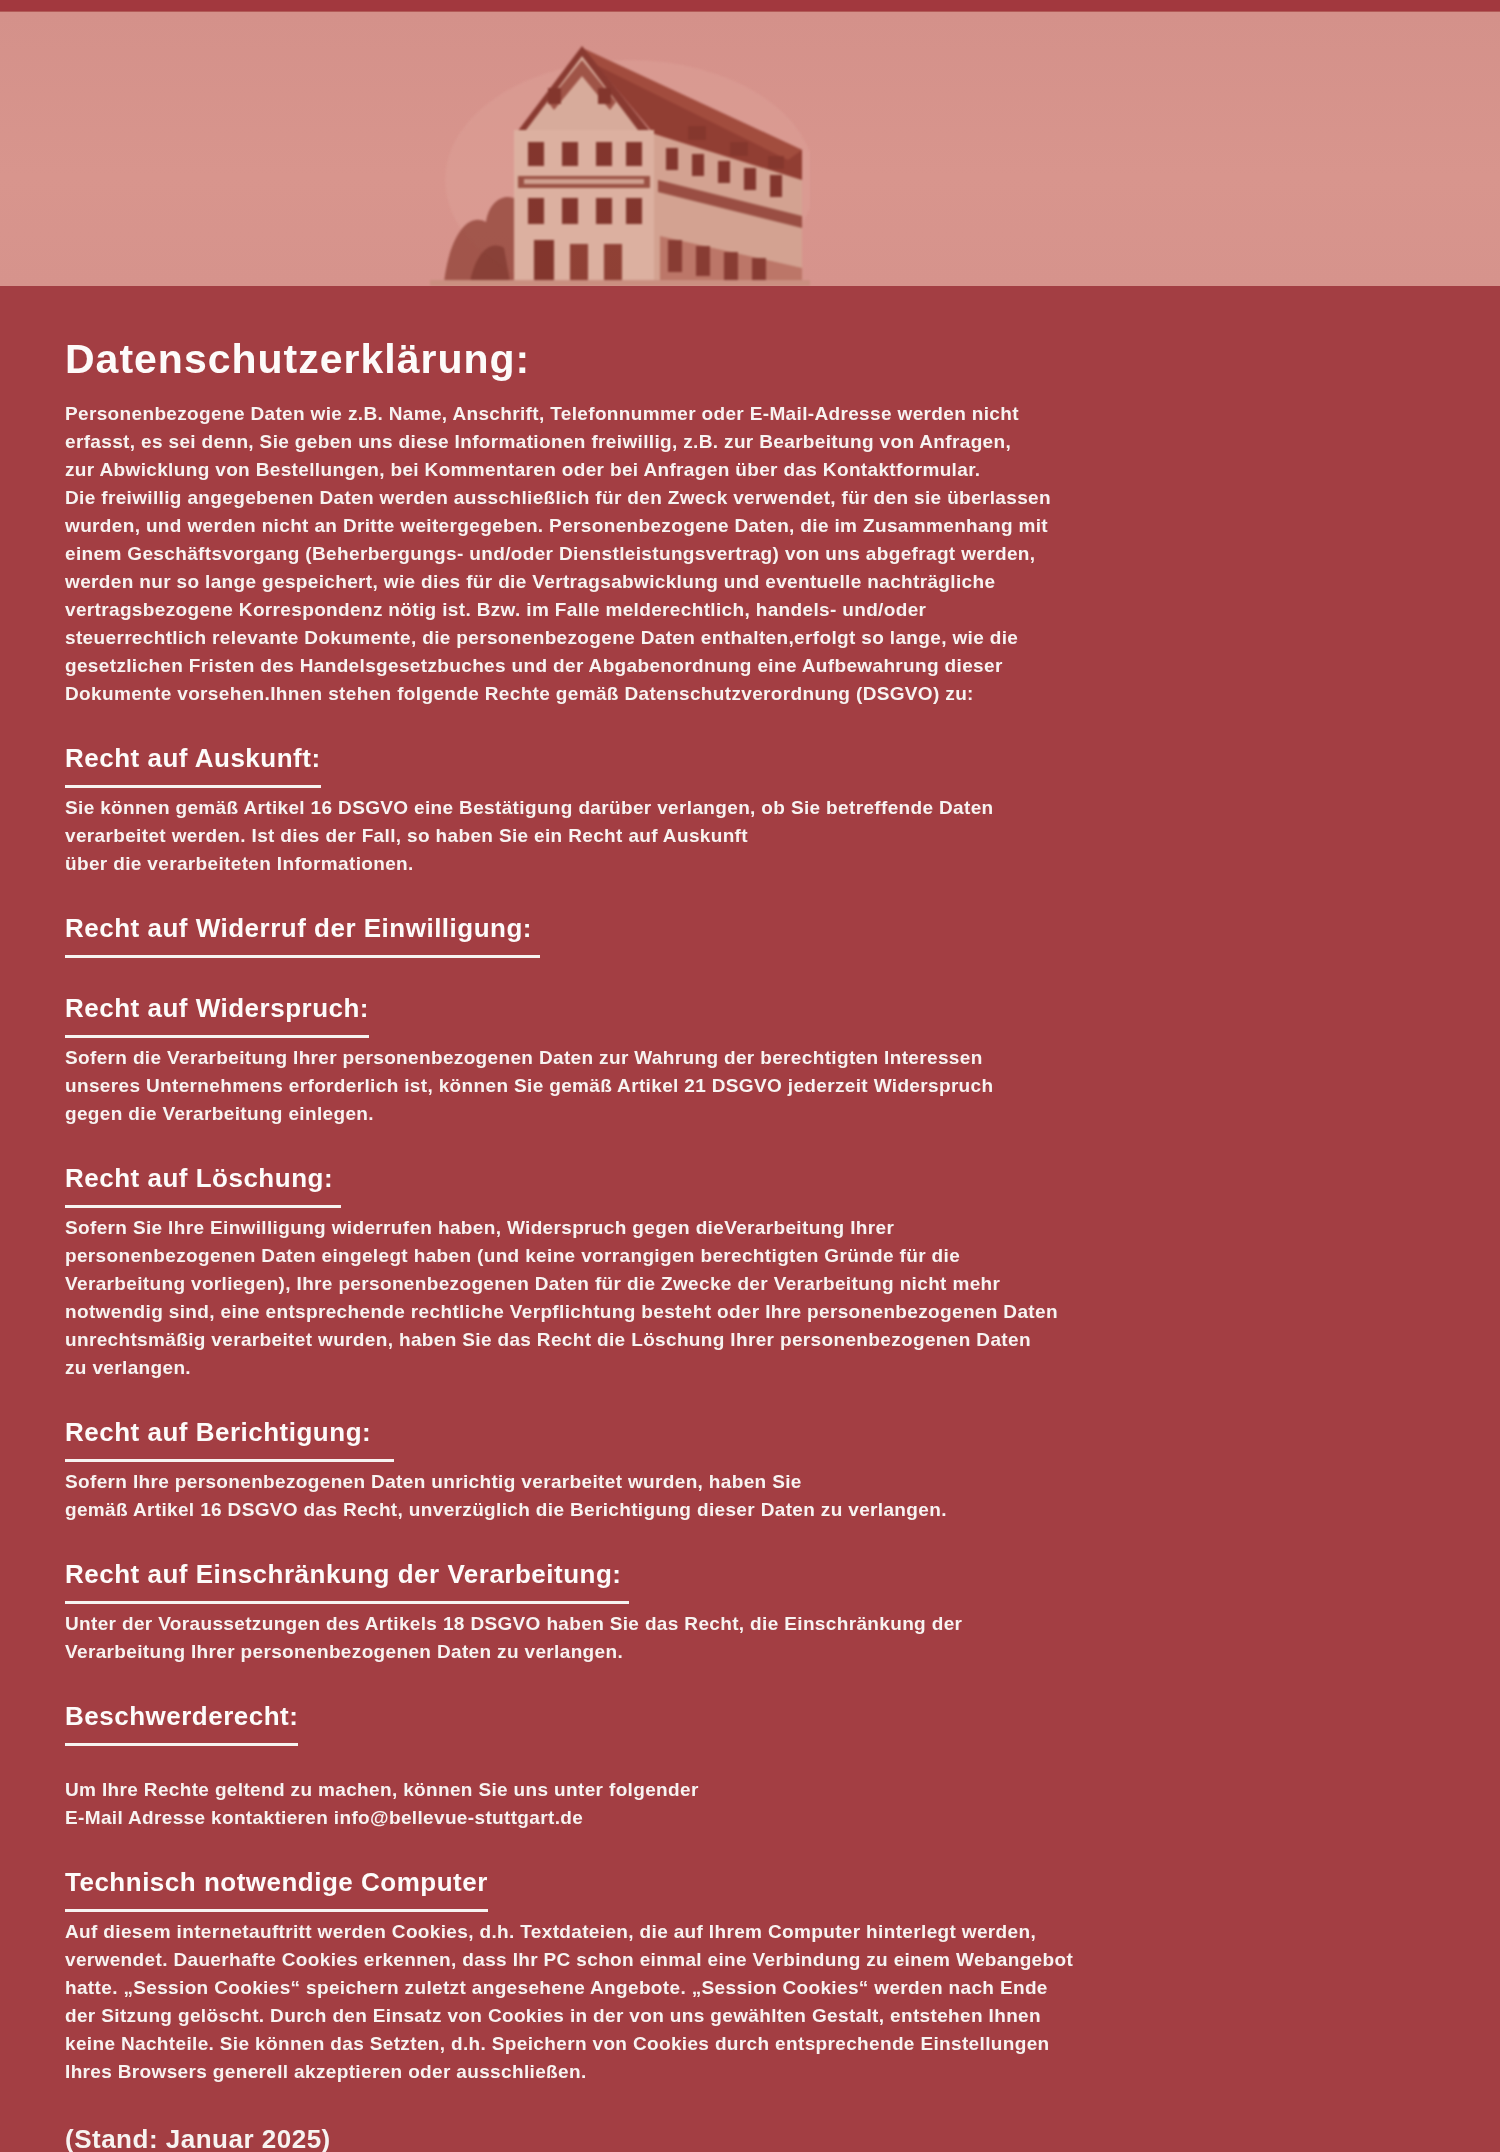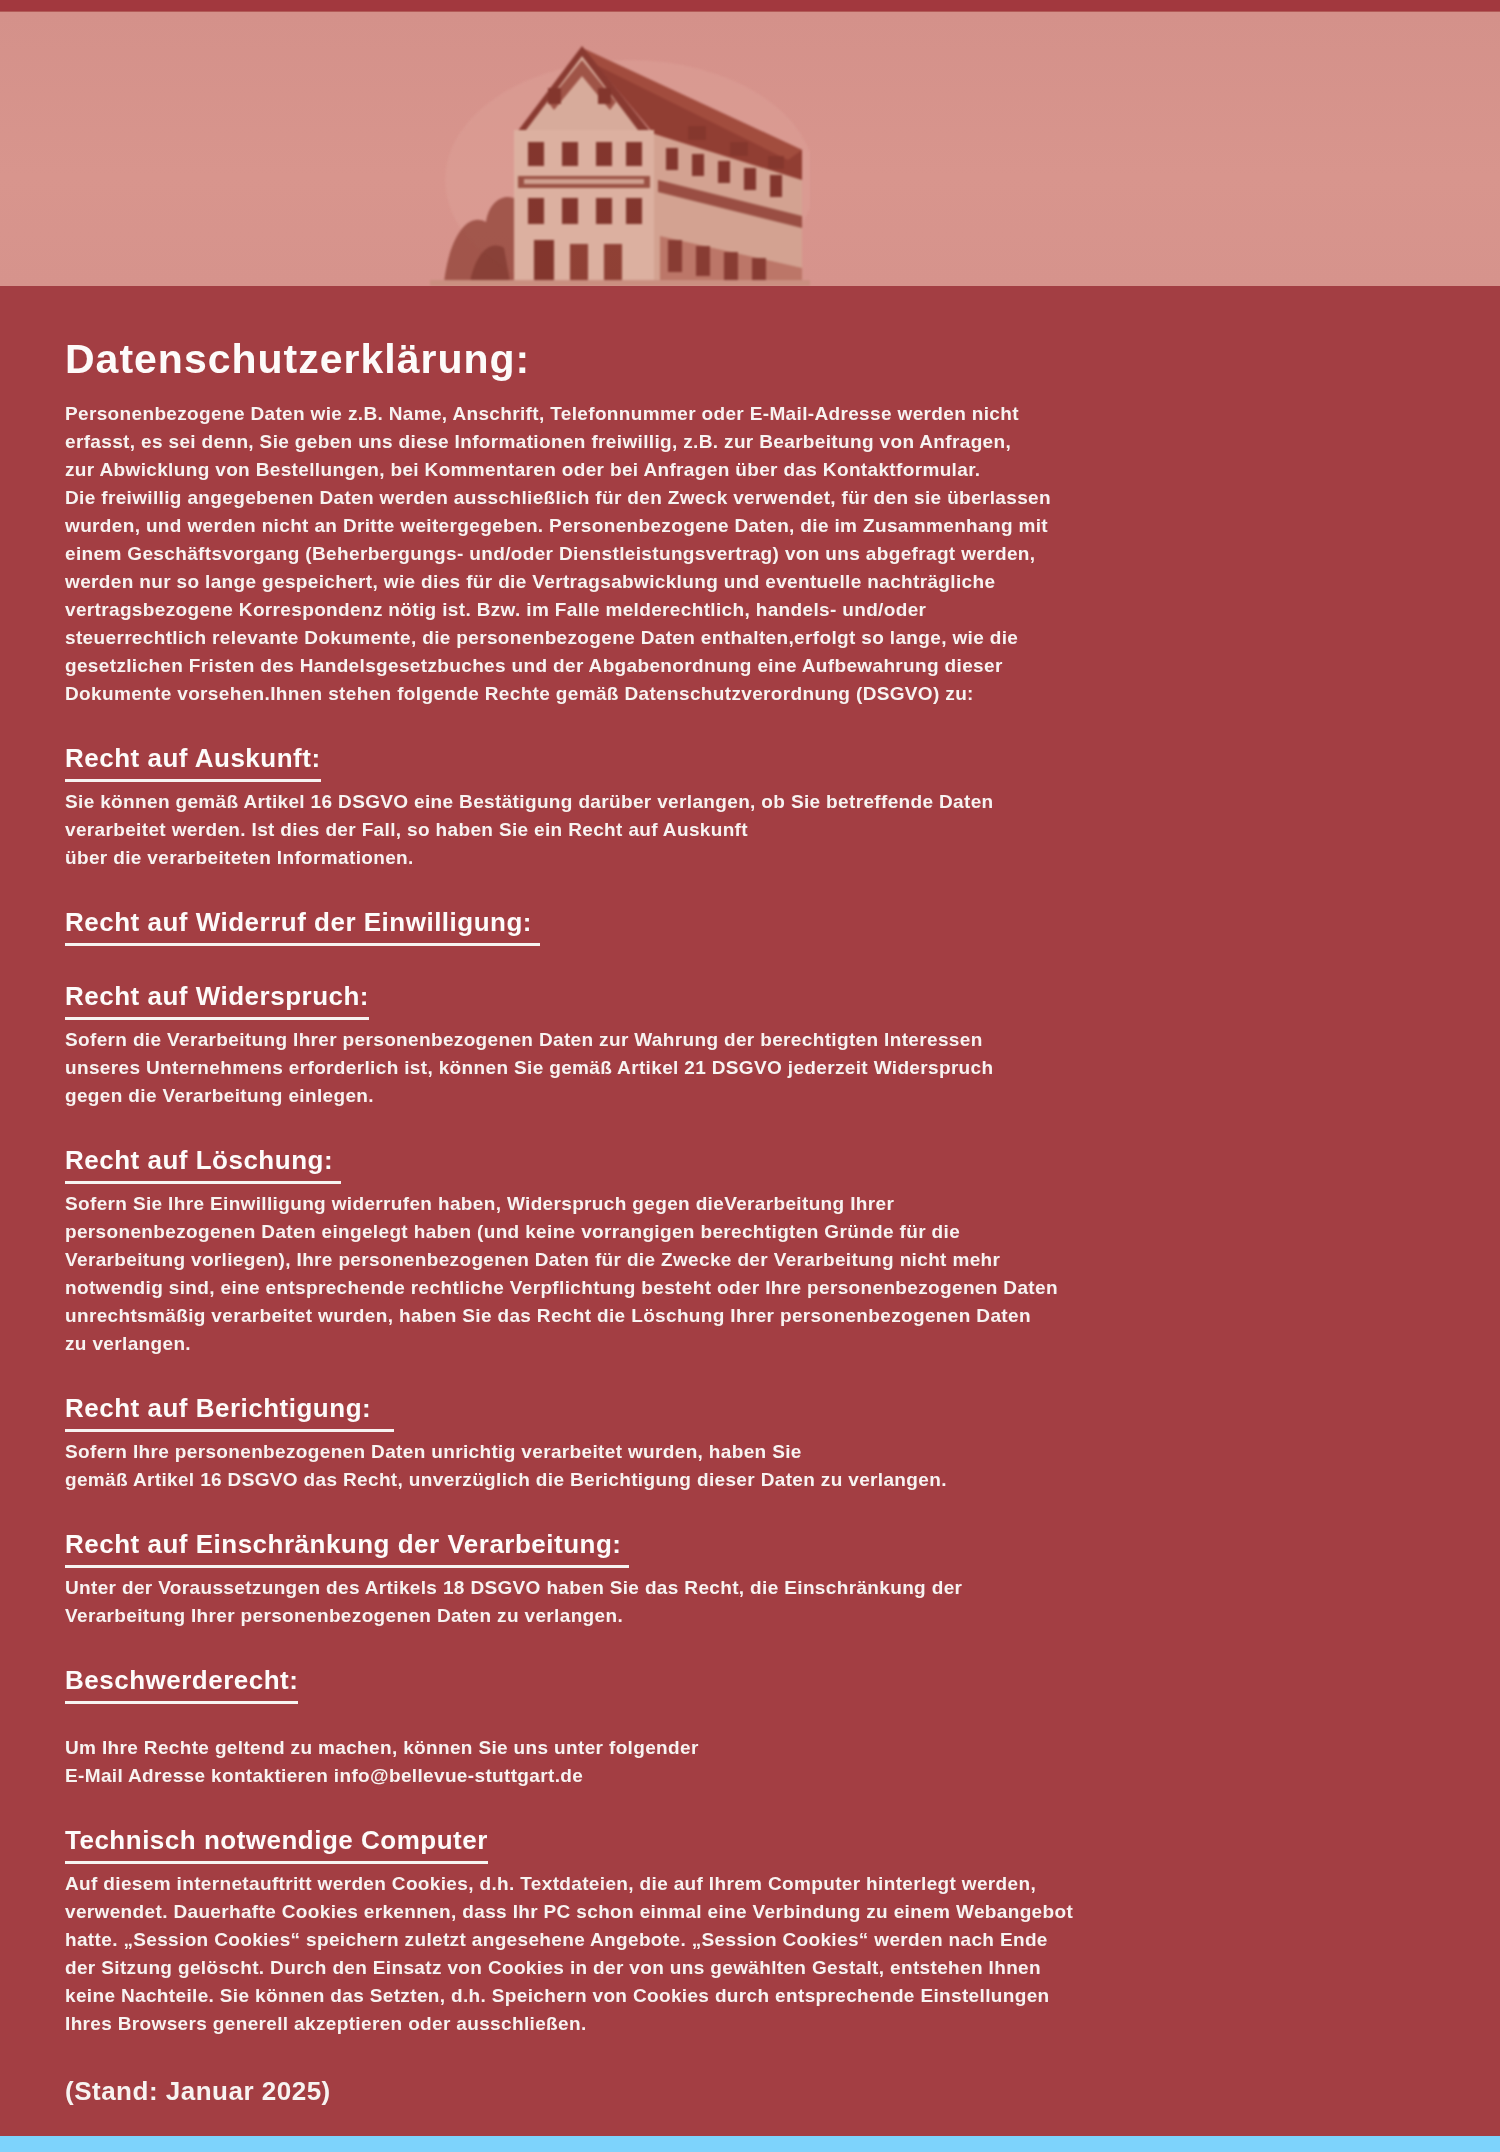--- a/index.html
+++ b/index.html
@@ -6,21 +6,21 @@
   body{
     width:1500px;
     font-family:"Liberation Sans","DejaVu Sans",sans-serif;
     background:#7e2e33;
   }
   .page{
     position:relative;
     width:1500px;
     height:2152px;
     overflow:hidden;
-    background:#7dd3fc;
+    background:#3b82f6;
   }
   
   .topbar{
     height:11px;
     width:100%;
     background:#a2383e;
     border-bottom:1px solid #b25b57;
   }
   
   .header{
@@ -68,21 +68,21 @@
     margin:0 0 6px 0;
     font-size:26px;
     line-height:28px;
     letter-spacing:.5px;
     font-weight:bold;
     color:#fdfbfa;
   }
   h2.sec .u{
     display:inline-block;
     border-bottom:3px solid #f7f3f1;
-    padding-bottom:7px;
+    padding-bottom:13px;
   }
   .contact{margin-top:30px;}
   .footer{
     margin-top:38px;
     font-size:26px;
     line-height:30px;
     letter-spacing:.5px;
     padding-bottom:30px;
   }
 </style>

